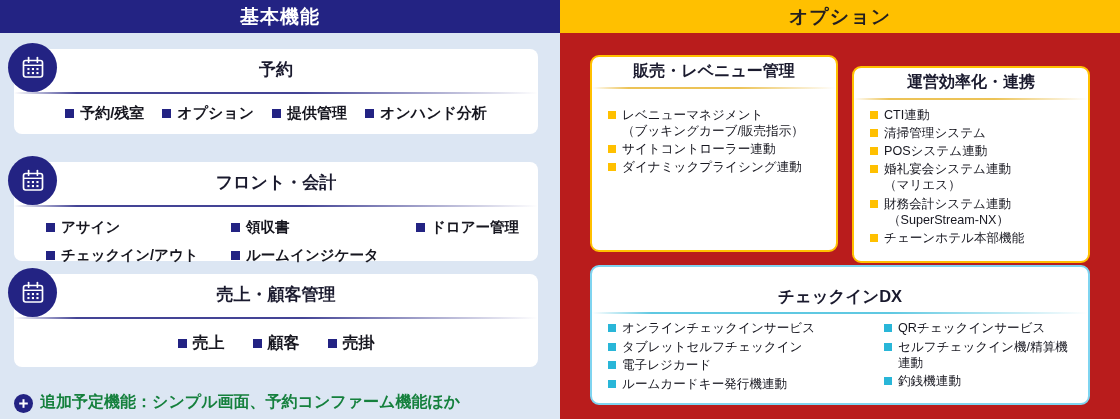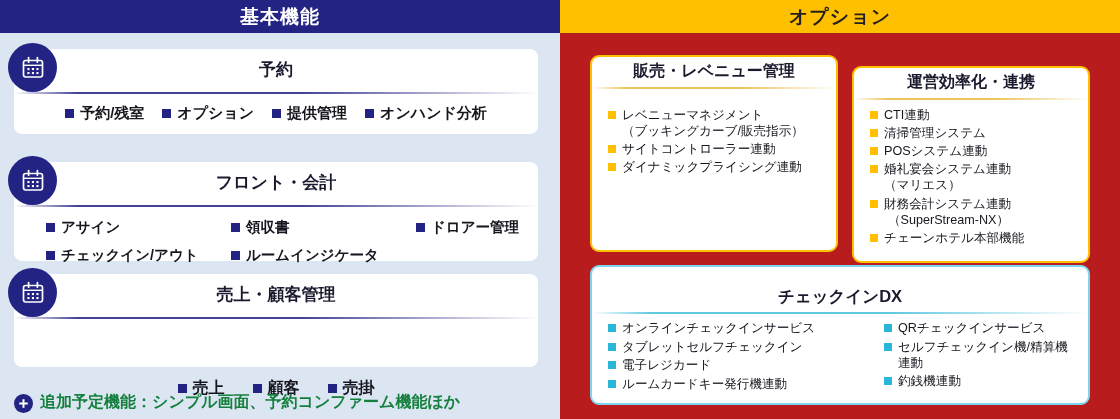--- a/index.html
+++ b/index.html
@@ -320,21 +320,21 @@
           <rect x="11.9" y="13.0" width="2.1" height="2.1" fill="#ffffff"></rect>
           <rect x="16.4" y="13.0" width="2.1" height="2.1" fill="#ffffff"></rect>
           <rect x="7.4" y="17.0" width="2.1" height="2.1" fill="#ffffff"></rect>
           <rect x="11.9" y="17.0" width="2.1" height="2.1" fill="#ffffff"></rect>
           <rect x="16.4" y="17.0" width="2.1" height="2.1" fill="#ffffff"></rect>
         </svg>
       </div>
       <div class="card-title feat-title">売上・顧客管理</div>
       <hr class="divider divider-navy">
       <div class="feat-body" style="padding-top:14px;">
-        <div class="inline-items" style="font-size:16px;margin-top:45px;">
+        <div class="inline-items" style="font-size:16px;">
           <span class="bullet-row" style="margin:0 14px;">
             <span class="bullet bullet-navy"></span>
             <span class="bullet-label">売上</span>
           </span>
           <span class="bullet-row" style="margin:0 14px;">
             <span class="bullet bullet-navy"></span>
             <span class="bullet-label">顧客</span>
           </span>
           <span class="bullet-row" style="margin:0 14px;">
             <span class="bullet bullet-navy"></span>

